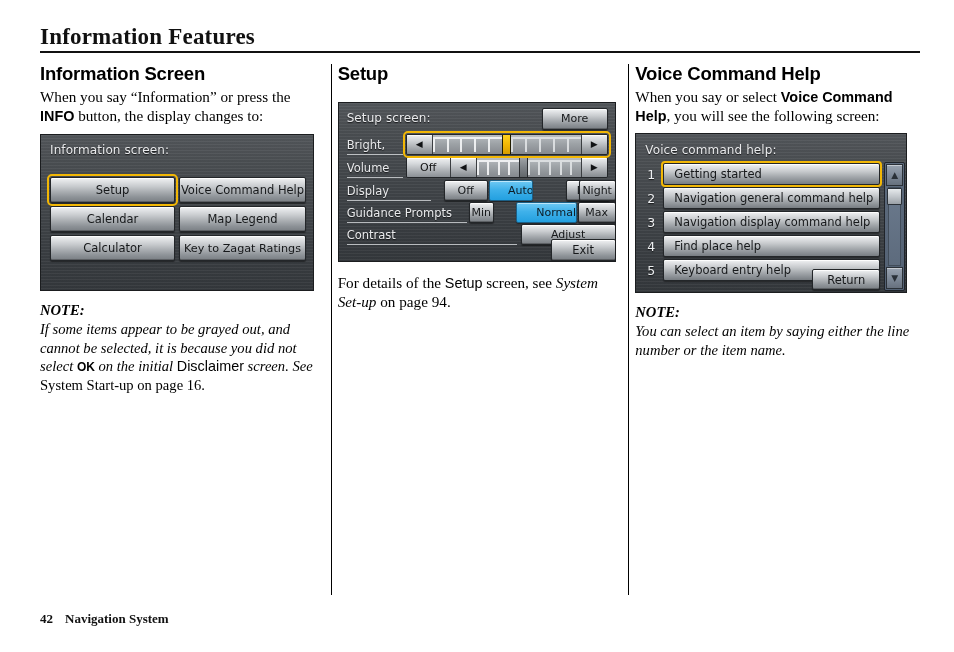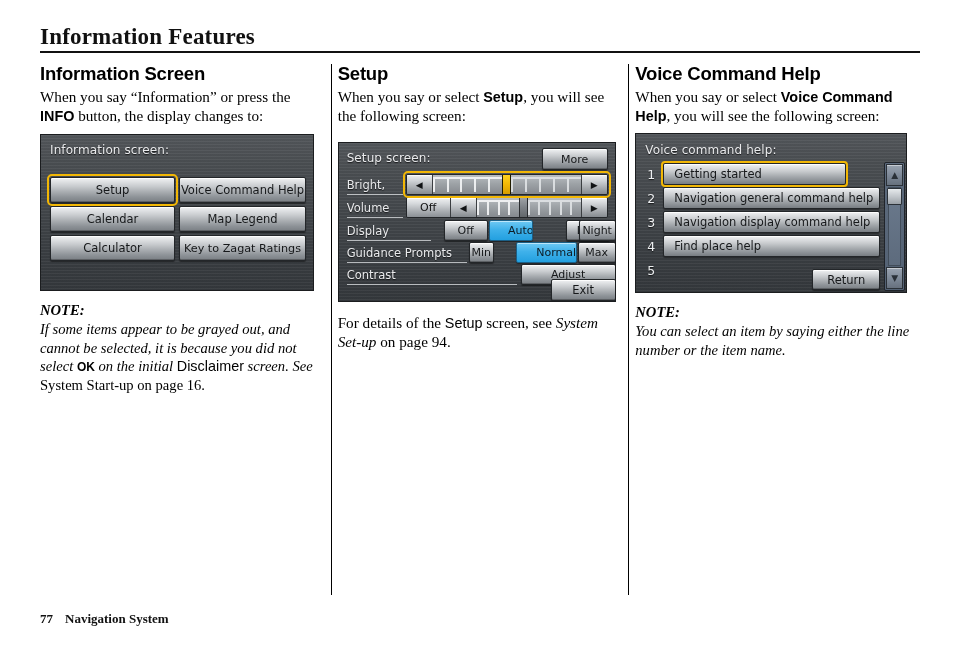--- a/index.html
+++ b/index.html
@@ -349,23 +349,20 @@
   </div>
 
   <div class="col-gap">
     <div class="col-rule"></div>
   </div>
 
   <div class="col">
 
     <h2 class="sec-title">Setup</h2>
 
-    <p class="body" style="margin-top:1px;">
-      <span>When you say or select </span><b>Setup</b><span>, you will see the following screen:</span>
-    </p>
 
     <div class="navshot" style="margin-top:17px; width:278px; height:160px;">
 
       <div class="nav-head" style="left:8px; top:8px;">Setup screen:</div>
 
       <div class="mbtn" style="left:203px; top:5px; width:66px; height:22px; font-size:11px;">
         <span>More</span>
       </div>
 
       <div class="srow-label" style="left:8px; top:35px;">Bright,</div>
@@ -468,40 +465,43 @@
 
     <p class="body" style="margin-top:1px;">
       <span>When you say or select </span><b>Voice Command Help</b><span>, you will see the following screen:</span>
     </p>
 
     <div class="navshot" style="margin-top:8px; width:272px; height:160px;">
 
       <div class="nav-head" style="left:9px; top:9px;">Voice command help:</div>
 
       <div class="vnum" style="left:8px; top:33px;">1</div>
-      <div class="vitem sel" style="left:27px; top:29px; width:183px; height:22px;">
+      <div class="vitem sel" style="left:27px; top:29px; width:217px; height:22px;">
         <span>Getting started</span>
       </div>
 
       <div class="vnum" style="left:8px; top:57px;">2</div>
       <div class="vitem" style="left:27px; top:53px; width:217px; height:22px;">
         <span>Navigation general command help</span>
       </div>
 
       <div class="vnum" style="left:8px; top:81px;">3</div>
       <div class="vitem" style="left:27px; top:77px; width:217px; height:22px;">
         <span>Navigation display command help</span>
       </div>
 
       <div class="vnum" style="left:8px; top:105px;">4</div>
       <div class="vitem" style="left:27px; top:101px; width:217px; height:22px;">
         <span>Find place help</span>
       </div>
 
       <div class="vnum" style="left:8px; top:129px;">5</div>
+      <div class="vitem" style="left:27px; top:125px; width:217px; height:22px;">
+        <span>Keyboard entry help</span>
+      </div>
 
       <div class="mbtn" style="left:176px; top:135px; width:68px; height:21px; font-size:11.5px;">
         <span>Return</span>
       </div>
 
       <div class="scrollbar" style="left:248px; top:28px; width:21px; height:129px;">
         <div class="sb-btn" style="top:1px;">
           <span>▲</span>
         </div>
         <div class="sb-rail" style="top:24px; bottom:24px;"></div>
@@ -515,14 +515,14 @@
     <div class="note">
       <span class="note-label">NOTE:</span>
       <span>You can select an item by saying either</span>
       <span>the line number or the item name.</span>
     </div>
   </div>
 
 </div>
 
 <div class="footer">
-  <span class="pgnum">77</span><span>Navigation System</span>
+  <span class="pgnum">42</span><span>Navigation System</span>
 </div>
 
 </body></html>

